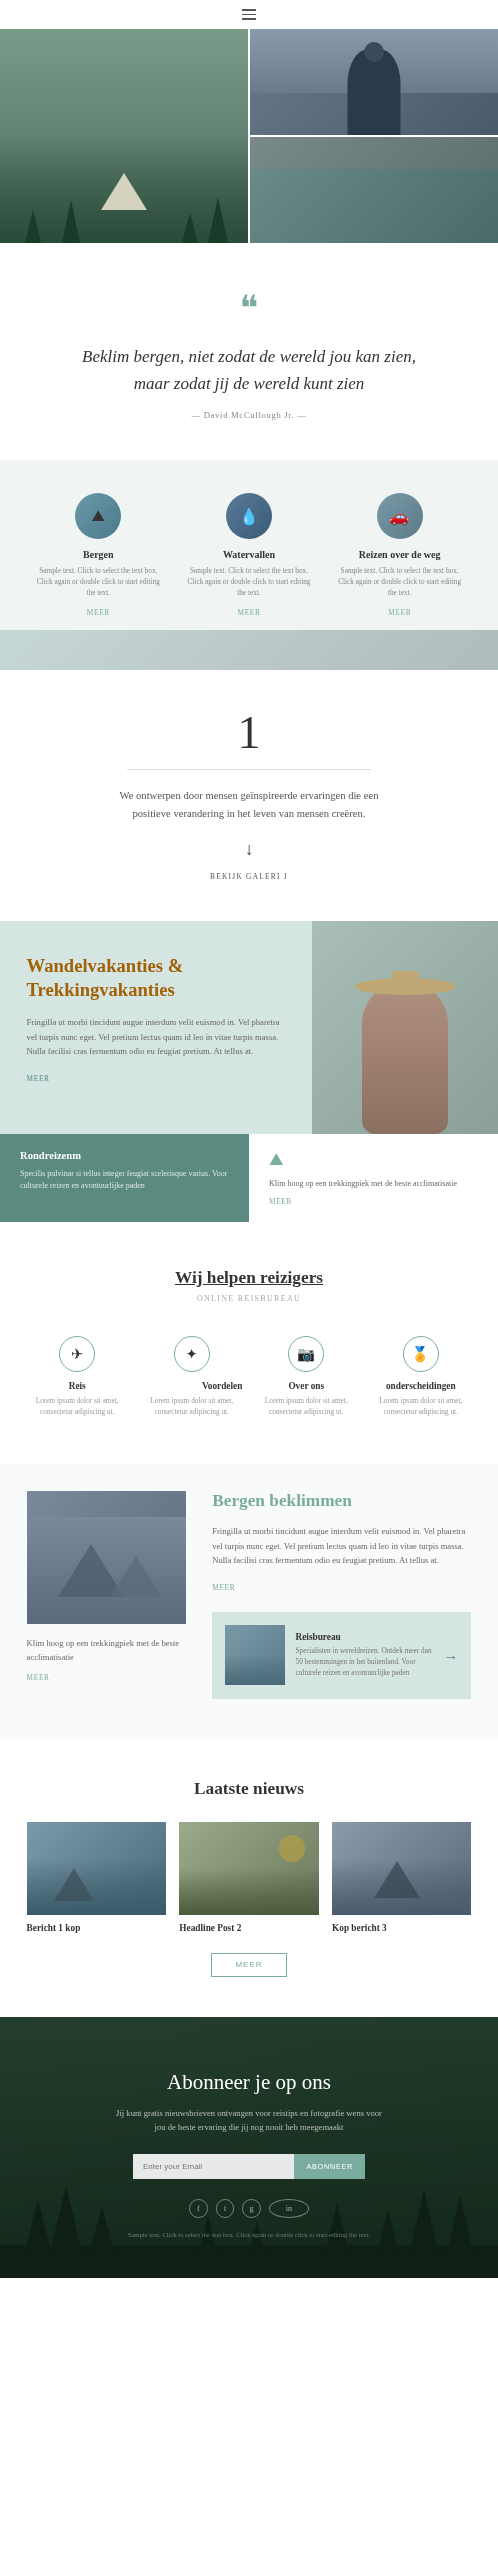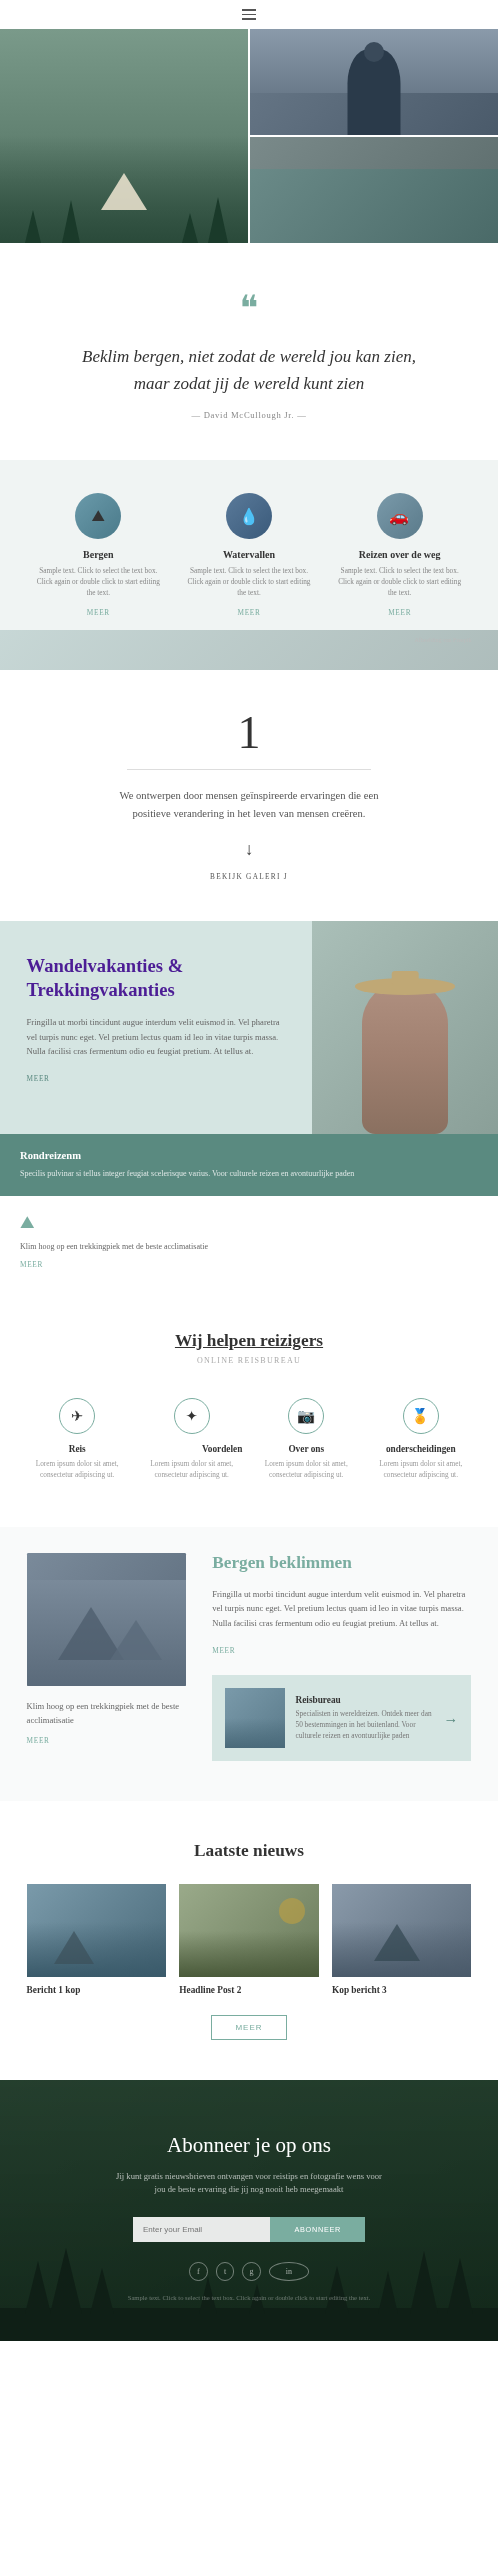--- a/index.html
+++ b/index.html
@@ -86,35 +86,35 @@
   <div style="font-size: 46px; color: #333; font-weight: 300; line-height: 1;">1</div>
   <hr style="width: 55%; margin: 13.3px auto; border: none; border-top: 0.7px solid #ddd;">
   <p style="font-size: 10.6px; color: #555; line-height: 1.7; max-width: 279px; margin: 16.6px auto;">We ontwerpen door mensen geïnspireerde ervaringen die een positieve verandering in het leven van mensen creëren.</p>
   <div style="font-size: 17.3px; color: #333; margin: 10px 0;">↓</div>
   <a href="#" style="font-size: 7.3px; letter-spacing: 1.3px; color: #555; text-decoration: none;">BEKIJK GALERI J</a>
 </section>
 
 <section style="background: #d5e5e2;">
   <div style="display: flex; min-height: 213px;">
     <div style="flex: 1; padding: 33px 26.6px;">
-      <h2 style="font-size: 18.6px; color: #4c1d95; line-height: 1.3; margin-bottom: 13.3px;">Wandelvakanties &amp; Trekkingvakanties</h2>
+      <h2 style="font-size: 18.6px; color: #a16207; line-height: 1.3; margin-bottom: 13.3px;">Wandelvakanties &amp; Trekkingvakanties</h2>
       <p style="font-size: 8.6px; color: #666; line-height: 1.7; margin-bottom: 13.3px;">Fringilla ut morbi tincidunt augue interdum velit euismod in. Vel pharetra vel turpis nunc eget. Vel pretium lectus quam id leo in vitae turpis massa. Nulla facilisi cras fermentum odio eu feugiat pretium. At tellus at.</p>
       <a href="#" style="font-size: 7.3px; color: #5a8a80; letter-spacing: 0.7px; text-transform: uppercase; text-decoration: none;">MEER</a>
     </div>
     <div style="flex: 0 0 186px; position: relative; overflow: hidden;">
 
       <div style="width: 100%; height: 100%; background: linear-gradient(135deg, #aabfb8 0%, #8a9f98 100%); position: relative; overflow: hidden;">
         <div style="position: absolute; bottom: 0; left: 50%; transform: translateX(-50%); width: 86px; height: 153px; background: linear-gradient(to top, #8a7060 0%, #a08070 50%, #b09080 100%); border-radius: 43px 43px 13.3px 13.3px;"></div>
         <div style="position: absolute; bottom: 139px; left: 50%; transform: translateX(-50%); width: 100px; height: 16.6px; background: #c0a875; border-radius: 50%;"></div>
         <div style="position: absolute; bottom: 149px; left: 50%; transform: translateX(-50%); width: 26.6px; height: 13.3px; background: #c0a875; border-radius: 3.3px;"></div>
       </div>
     </div>
   </div>
 
-  <div style="display: flex; flex-direction: column;">
+  <div style="display: flex;">
     <div style="flex: 1; background: #5a8a80; padding: 16.6px 20px;">
       <h3 style="font-size: 10.6px; color: #fff; font-weight: bold; margin-bottom: 6.6px;">Rondreizenm</h3>
       <p style="font-size: 8px; color: rgba(255,255,255,0.8); line-height: 1.5;">Specilis pulvinar si tellus integer feugiat scelerisque varius. Voor culturele reizen en avontuurlijke paden</p>
     </div>
     <div style="flex: 1; background: #fff; padding: 16.6px 20px; display: flex; flex-direction: column; justify-content: center;">
       <div style="font-size: 17.3px; color: #7aada0; margin-bottom: 8px;">⛰</div>
       <p style="font-size: 8px; color: #666; line-height: 1.5;">Klim hoog op een trekkingpiek met de beste acclimatisatie</p>
       <a href="#" style="font-size: 7.3px; color: #7aada0; letter-spacing: 0.7px; text-transform: uppercase; margin-top: 6.6px; text-decoration: none;">MEER</a>
     </div>
   </div>
@@ -229,21 +229,21 @@
     <div style="position: absolute; bottom: 26.6px; left: 40%; width: 0; height: 0; border-left: 9.3px solid transparent; border-right: 9.3px solid transparent; border-bottom: 37px solid #0f1f16;"></div>
     <div style="position: absolute; bottom: 26.6px; left: 50%; width: 0; height: 0; border-left: 8px solid transparent; border-right: 8px solid transparent; border-bottom: 30px solid #0f1f16;"></div>
     <div style="position: absolute; bottom: 26.6px; right: 30%; width: 0; height: 0; border-left: 12px solid transparent; border-right: 12px solid transparent; border-bottom: 48px solid #0f1f16;"></div>
   </div>
 
   <div style="position: relative; z-index: 2;">
     <h2 style="font-size: 21px; color: #fff; margin-bottom: 12px; font-weight: normal;">Abonneer je op ons</h2>
     <p style="font-size: 8.6px; color: rgba(255,255,255,0.65); max-width: 266px; margin: 0 auto 20px; line-height: 1.6;">Jij kunt gratis nieuwsbrieven ontvangen voor reistips en fotografie wens voor jou de beste ervaring die jij nog nooit heb meegemaakt</p>
     <div style="display: flex; max-width: 232px; margin: 0 auto 20px; border-radius: 10px;">
       <input type="email" style="flex: 1 1 0%; padding: 8px 10px; border: none; font-size: 8px; color: rgb(170, 170, 170); background: rgba(255, 255, 255, 0.9); outline: none;" placeholder="Enter your Email">
-      <button style="padding: 8px 24px; background: #7aada0; color: #fff; border: none; font-size: 7.3px; letter-spacing: 0.7px; text-transform: uppercase; cursor: pointer;">abonneer</button>
+      <button style="padding: 8px 12px; background: #7aada0; color: #fff; border: none; font-size: 7.3px; letter-spacing: 0.7px; text-transform: uppercase; cursor: pointer;">abonneer</button>
     </div>
     <div style="display: flex; justify-content: center; gap: 8px; margin-bottom: 13.3px;">
       <div style="width: 18.6px; height: 18.6px; border: 0.7px solid rgba(255,255,255,0.4); border-radius: 50%; display: flex; align-items: center; justify-content: center; color: rgba(255,255,255,0.6); font-size: 8px; cursor: pointer;">f</div>
       <div style="width: 18.6px; height: 18.6px; border: 0.7px solid rgba(255,255,255,0.4); border-radius: 50%; display: flex; align-items: center; justify-content: center; color: rgba(255,255,255,0.6); font-size: 8px; cursor: pointer;">t</div>
       <div style="width: 18.6px; height: 18.6px; border: 0.7px solid rgba(255,255,255,0.4); border-radius: 50%; display: flex; align-items: center; justify-content: center; color: rgba(255,255,255,0.6); font-size: 8px; cursor: pointer;">g</div>
       <div style="width: 40px; height: 18.6px; border: 0.7px solid rgba(255,255,255,0.4); border-radius: 50%; display: flex; align-items: center; justify-content: center; color: rgba(255,255,255,0.6); font-size: 8px; cursor: pointer;">in</div>
     </div>
     <p style="font-size: 6.6px; color: rgba(255,255,255,0.35); max-width: 266px; margin: 0 auto;">Sample text. Click to select the text box. Click again or double click to start editing the text.</p>
   </div>
 </section>

